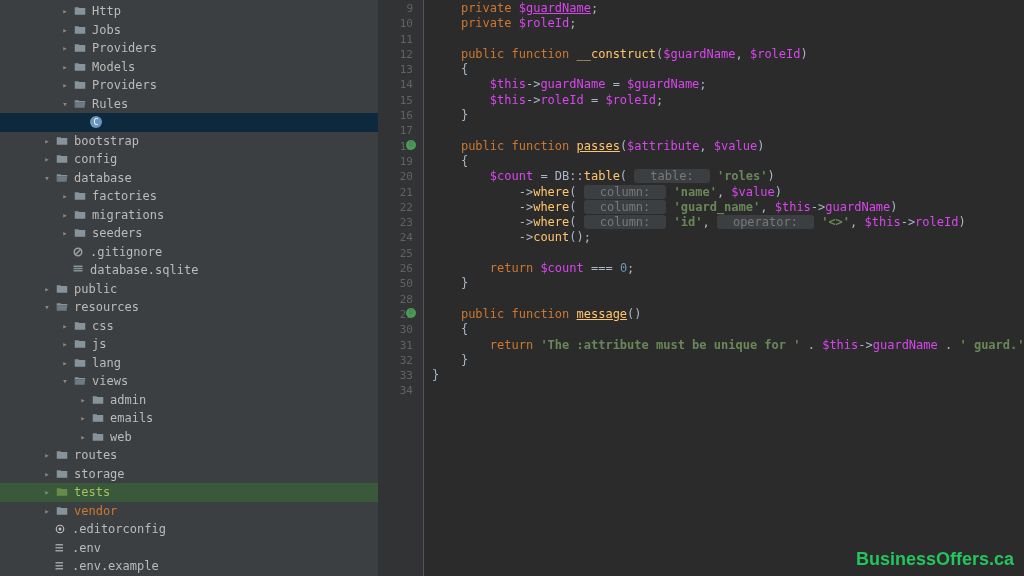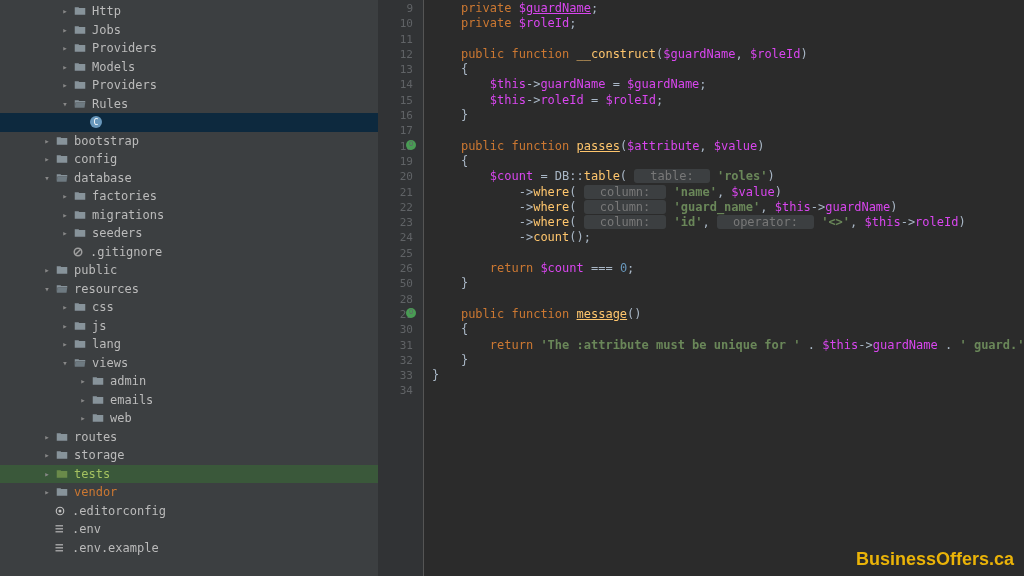--- a/index.html
+++ b/index.html
@@ -118,21 +118,21 @@
   border-radius: 3px;
   padding: 0 16px;
   font-size: 12px;
 }
 .underline { text-decoration: underline; }
 
 .watermark {
   position: absolute;
   bottom: 6px;
   right: 10px;
-  color: #eab308;
+  color: #22c55e;
   font-weight: bold;
   font-size: 18px;
   font-family: Arial, sans-serif;
   margin-left: 36px;
 }
 
 svg { display: inline-block; }
 </style>
 </head>
 <body>
@@ -271,20 +271,32 @@
       <div class="tree-row">
         <span class="indent" style="width: 54px;"></span>
         <span class="chev-none"></span>
         <span class="ficon">
           <svg width="12" height="12" viewBox="0 0 16 16">
             <circle cx="8" cy="8" r="5" fill="none" stroke="#9e9e9e" stroke-width="2"></circle>
             <line x1="4" y1="12" x2="12" y2="4" stroke="#9e9e9e" stroke-width="2"></line>
           </svg>
         </span>
         <span class="tree-label">.gitignore</span>
+      </div>
+      <div class="tree-row">
+        <span class="indent" style="width: 54px;"></span>
+        <span class="chev-none"></span>
+        <span class="ficon">
+          <svg width="12" height="12" viewBox="0 0 16 16">
+            <rect x="2" y="2" width="12" height="2" fill="#87939a"></rect>
+            <rect x="2" y="5" width="12" height="2" fill="#87939a"></rect>
+            <rect x="2" y="8" width="12" height="2" fill="#87939a"></rect>
+          </svg>
+        </span>
+        <span class="tree-label">database.sqlite</span>
       </div>
       <div class="tree-row">
         <span class="indent" style="width: 36px;"></span>
         <span class="chev">▸</span>
         <span class="ficon">
           <svg width="12" height="12" viewBox="0 0 16 16">
             <path fill="#87939a" d="M1 3h5l1 1h8v9H1z"></path>
           </svg>
         </span>
         <span class="tree-label">public</span>

